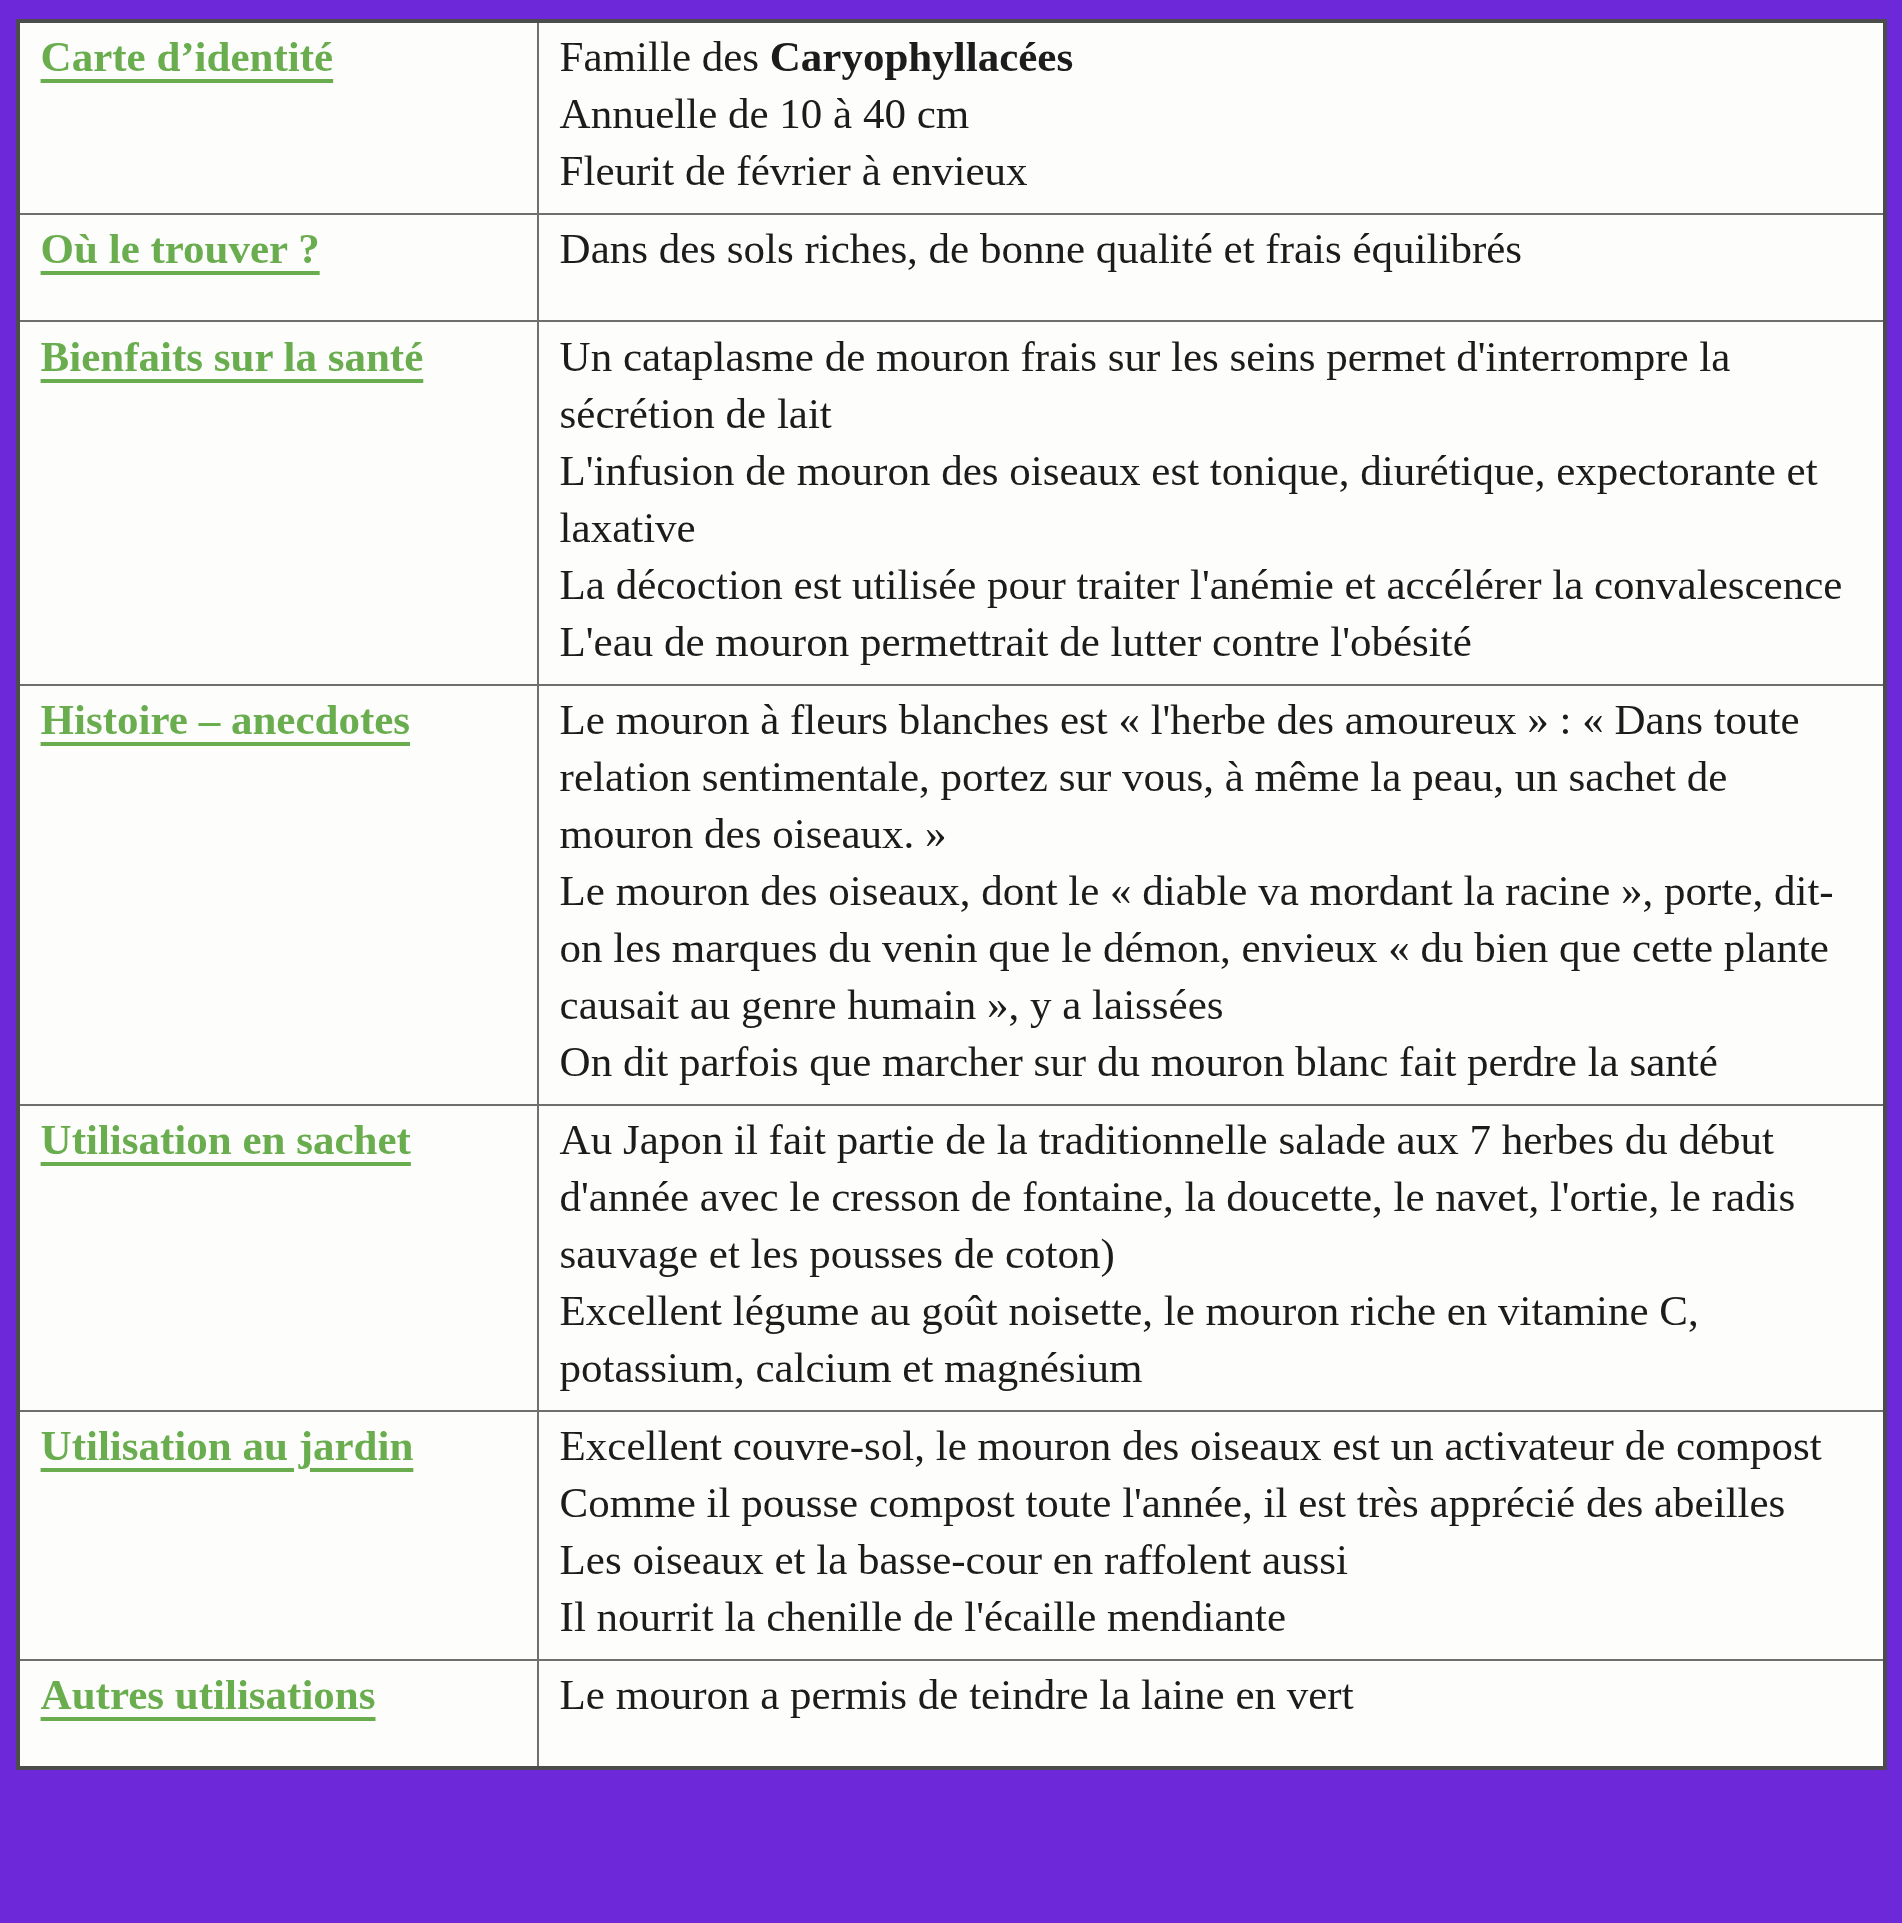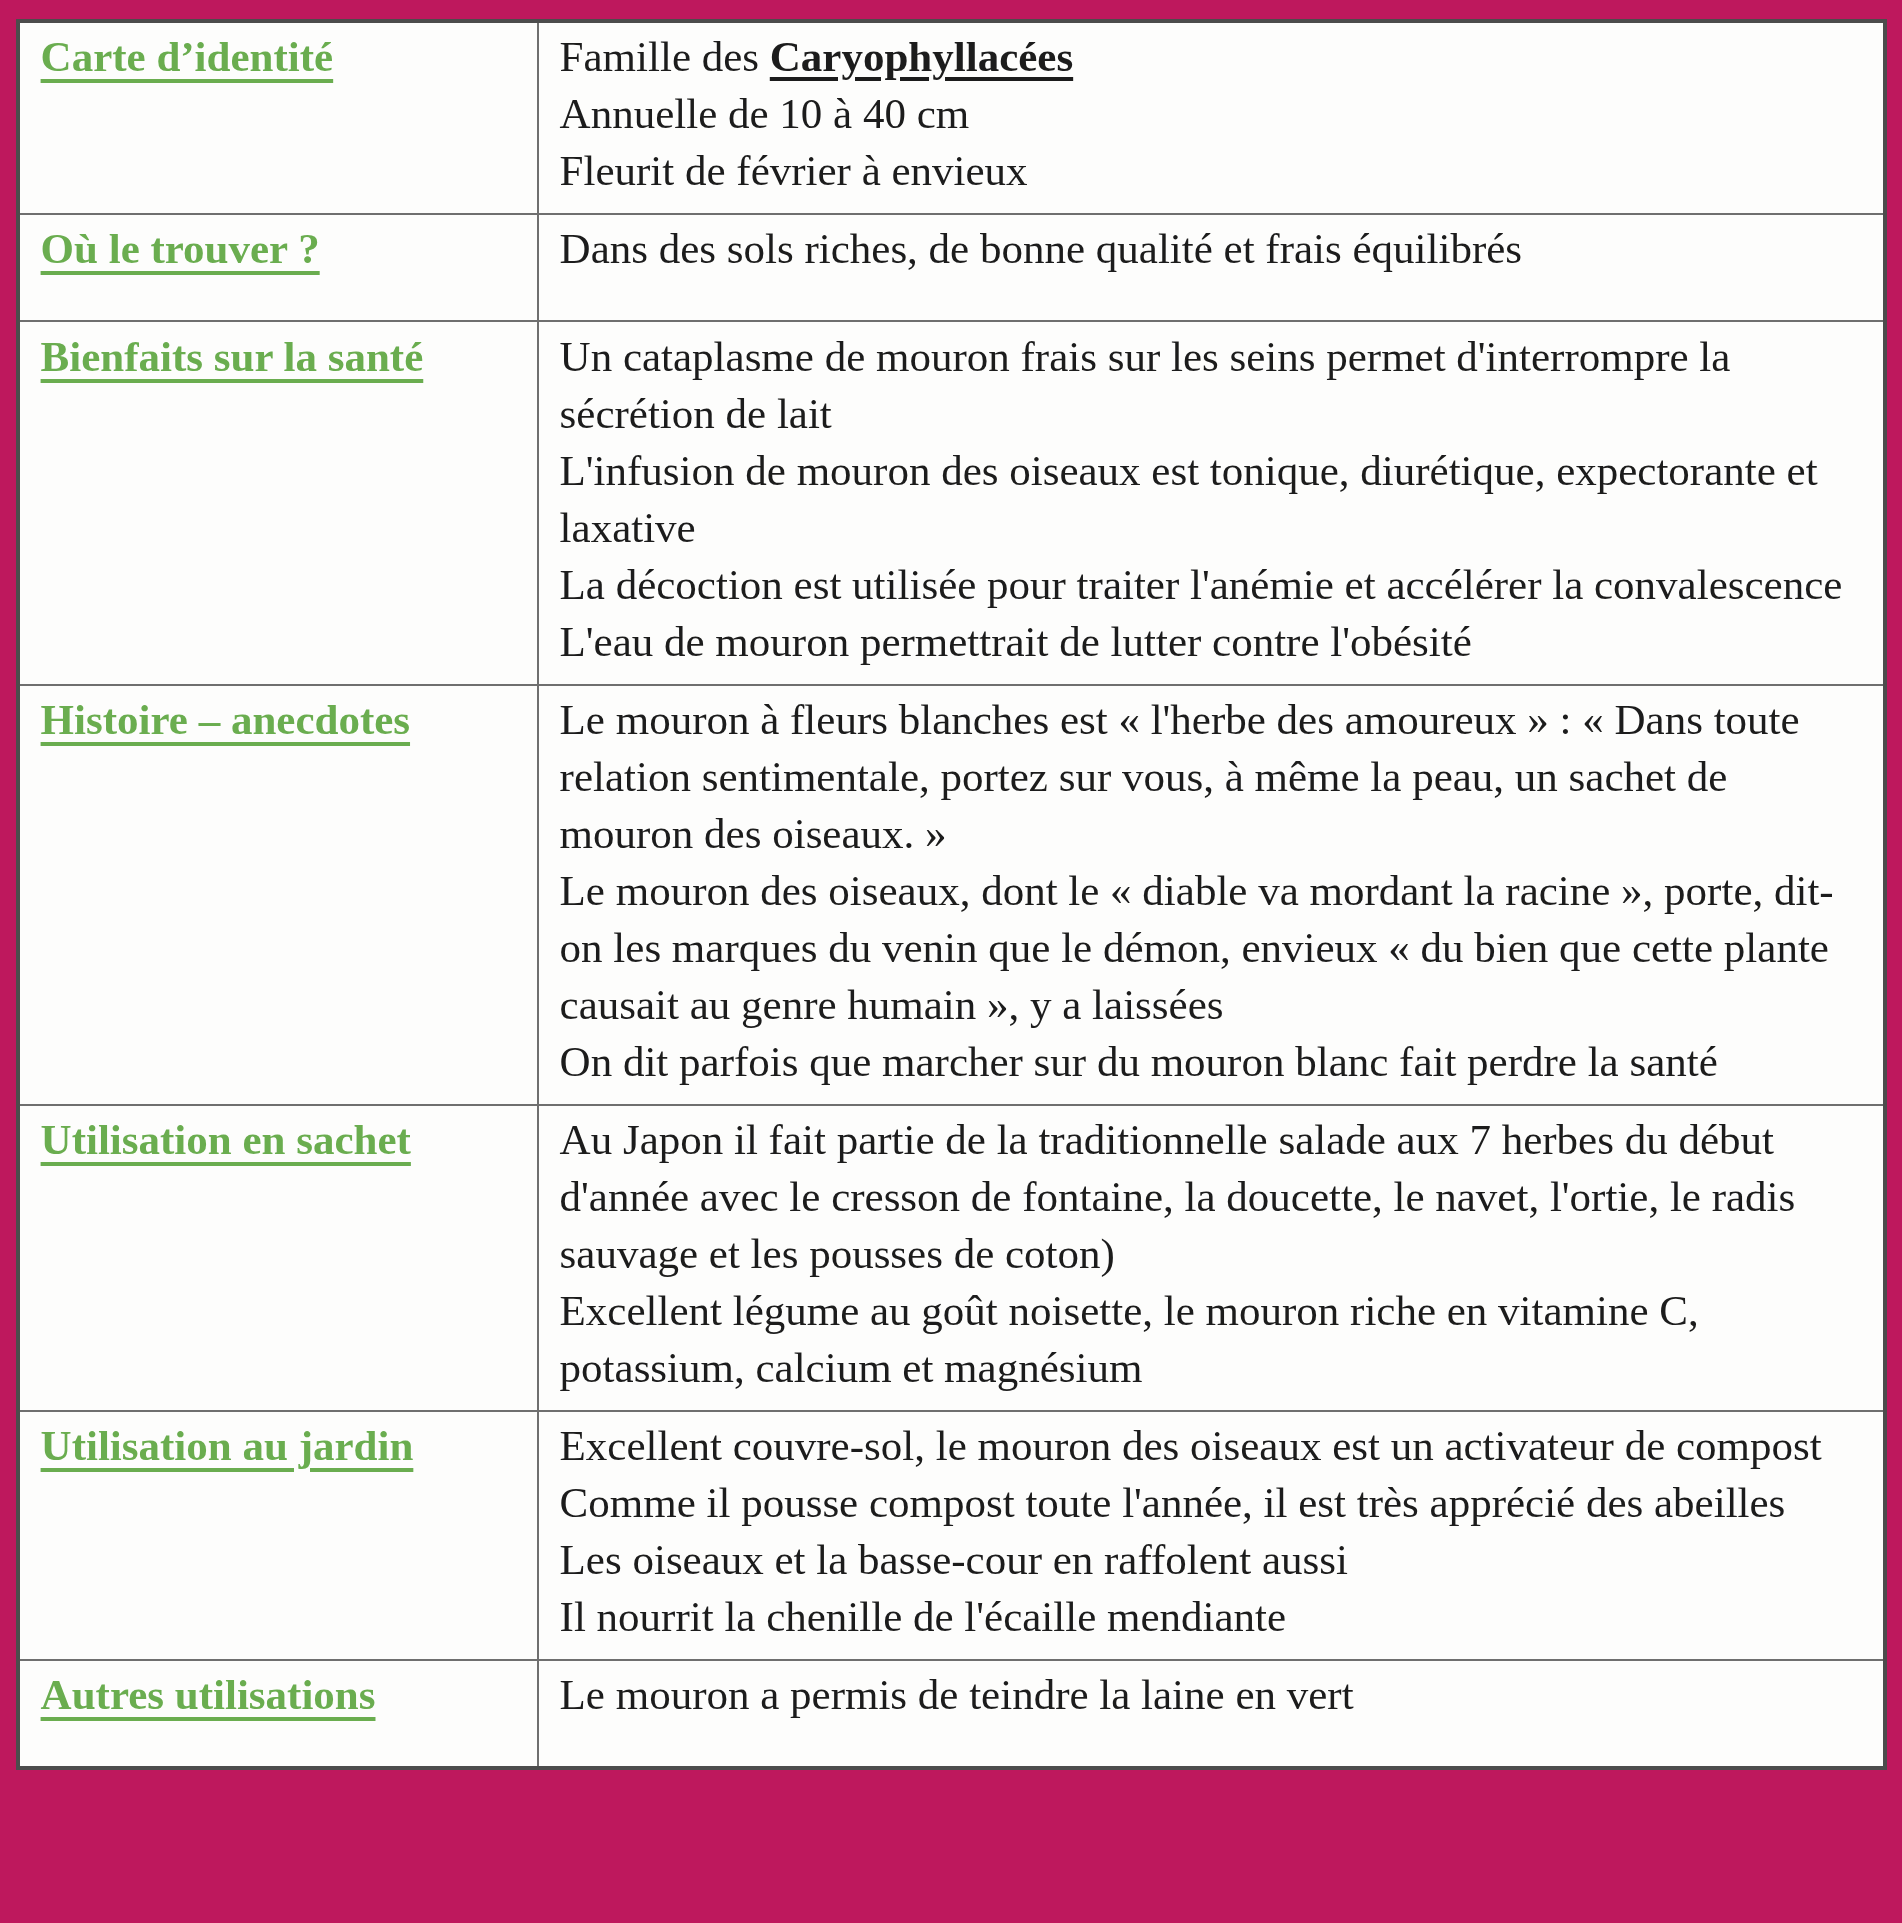--- a/index.html
+++ b/index.html
@@ -10,21 +10,21 @@
   }
   body {
     font-family: "Liberation Serif", "DejaVu Serif", serif;
     color: #1c1c1c;
   }
   .sheet {
     width: 1902px;
     min-height: 1923px;
     box-sizing: border-box;
     padding: 19px 14px 24px 15.6px;
-    background: #be185d;
+    background: #6d28d9;
   }
   table.plant-table {
     width: 1871px;
     border-collapse: collapse;
     table-layout: fixed;
     border: 4.3px solid #4c4c4c;
     background: #fdfdfc;
   }
   table.plant-table td {
     border: 2.6px solid #6f6f6f;
@@ -43,21 +43,20 @@
     text-decoration-thickness: 3.5px;
     text-underline-offset: 7.8px;
     text-decoration-color: #6aad4f;
     white-space: nowrap;
   }
   .line {
     margin: 0;
   }
   .seg-bold { font-weight: bold; }
   .seg-underline {
-    text-decoration: underline;
     text-decoration-thickness: 3.5px;
     text-underline-offset: 6px;
     text-align: center;
   }
   
   tr.tall-pad td { padding-bottom: 43px; }
 </style>
 </head>
 <body>
 

